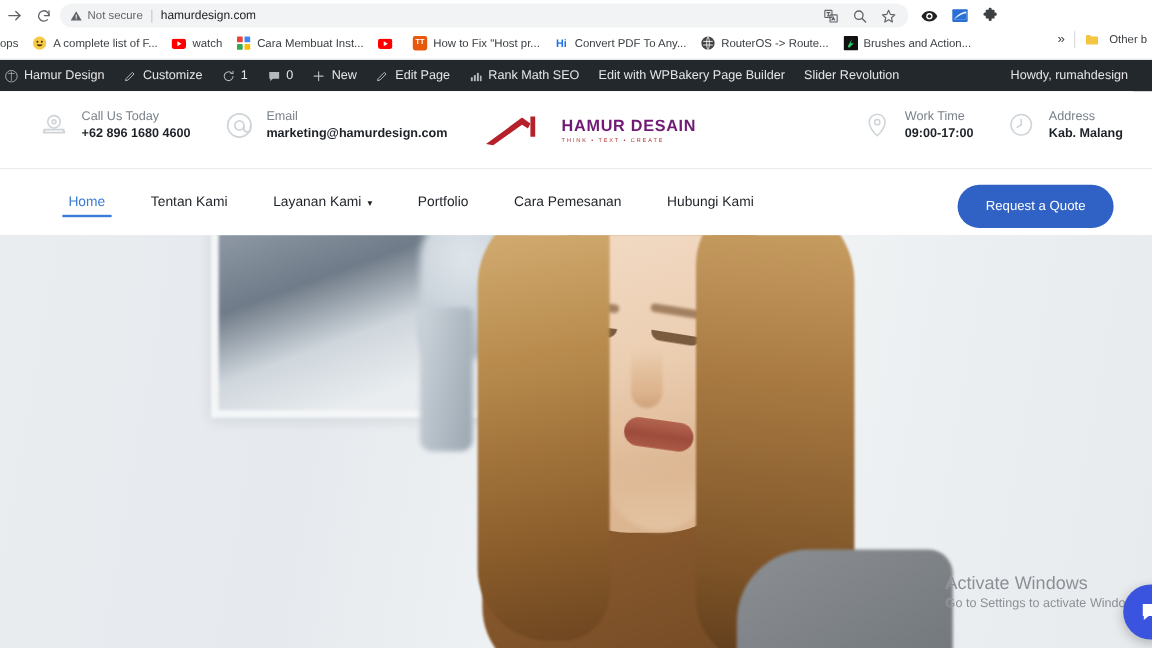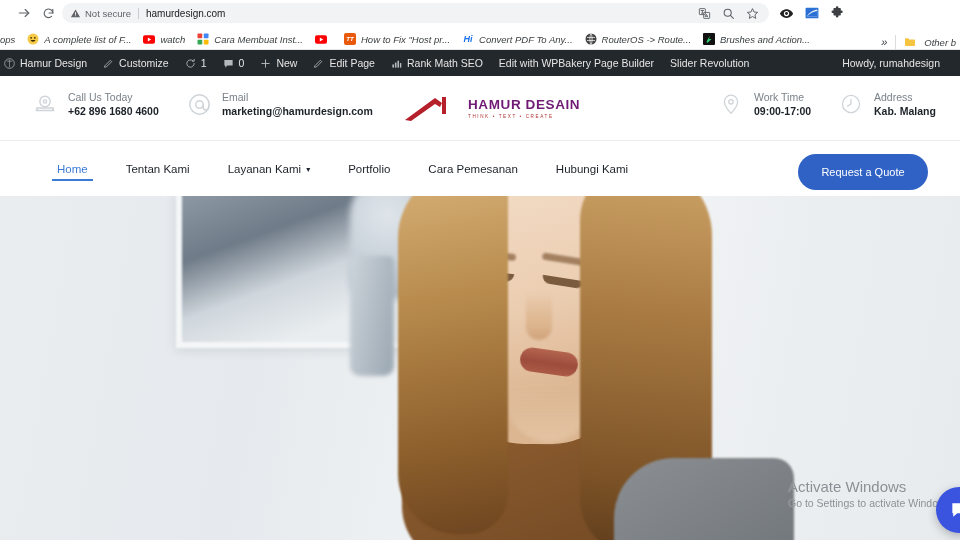--- a/index.html
+++ b/index.html
@@ -7,39 +7,39 @@
     width:960px;height:540px;overflow:hidden;
     font-family:"Liberation Sans", sans-serif;
     background:#fff;
     -webkit-font-smoothing:antialiased;
   }
   .screen{position:relative;width:960px;height:540px;overflow:hidden;}
 
   
   .browser-toolbar{
     position:absolute;top:0;left:0;width:840px;height:26px;
-    background:#ffffff;display:flex;align-items:center;margin-left:12px;
+    background:#ffffff;display:flex;align-items:center;
   }
   .nav-btn{width:24px;height:24px;display:flex;align-items:center;justify-content:center;color:#5f6368;flex:none;}
   .omnibox{
     margin-left:2px;height:20px;flex:1 1 auto;background:#f1f3f4;border-radius:10px;
     display:flex;align-items:center;padding:0 8px;min-width:0;
   }
   .omni-warn{display:flex;align-items:center;gap:4px;color:#5f6368;font-size:9.5px;white-space:nowrap;}
   .omni-sep{width:1px;height:11px;background:#c8ccd0;margin:0 7px;flex:none;}
   .omni-url{font-size:10px;color:#202124;white-space:nowrap;overflow:hidden;text-overflow:ellipsis;}
   .omni-right{margin-left:auto;display:flex;align-items:center;gap:11px;padding-right:2px;}
   .tb-icon{display:flex;align-items:center;justify-content:center;color:#5f6368;flex:none;}
   .ext-strip{display:flex;align-items:center;gap:11px;padding:0 8px 0 10px;}
 
   
   .bookmarks{
     position:absolute;top:26px;left:0;width:960px;height:24px;
-    background:#ffffff;display:flex;align-items:flex-end;
-    border-bottom:1px solid #e4e6e8;box-sizing:border-box;font-style:italic;
+    background:#ffffff;display:flex;align-items:flex-start;
+    border-bottom:1px solid #e4e6e8;box-sizing:border-box;
   }
   .bm{display:flex;align-items:center;gap:5px;padding:0 6px;height:20px;flex:none;max-width:108px;}
   .bm-label{font-size:9.5px;color:#3c4043;white-space:nowrap;overflow:hidden;text-overflow:ellipsis;}
   .bm-ico{width:12px;height:12px;flex:none;display:flex;align-items:center;justify-content:center;border-radius:2px;font-size:8px;}
   .bm-overflow{margin-left:auto;display:flex;align-items:center;gap:8px;padding-right:4px;}
   .bm-divider{width:1px;height:14px;background:#dadce0;}
 
   
   .wp-adminbar{
     position:absolute;top:50px;left:0;width:960px;height:26px;

